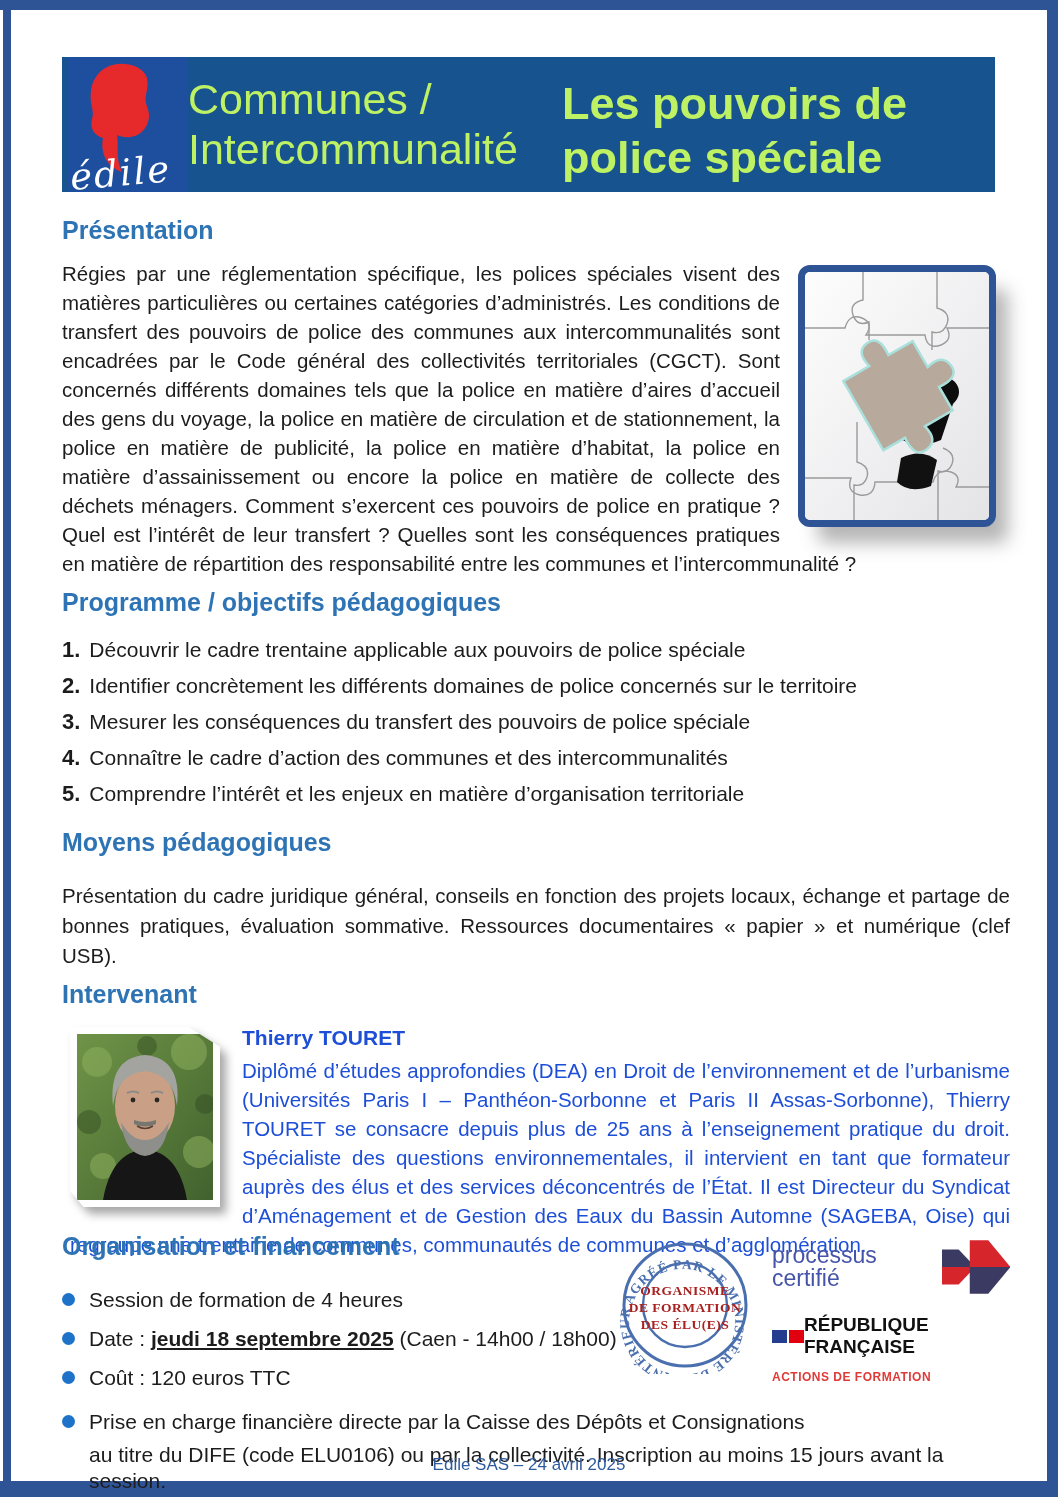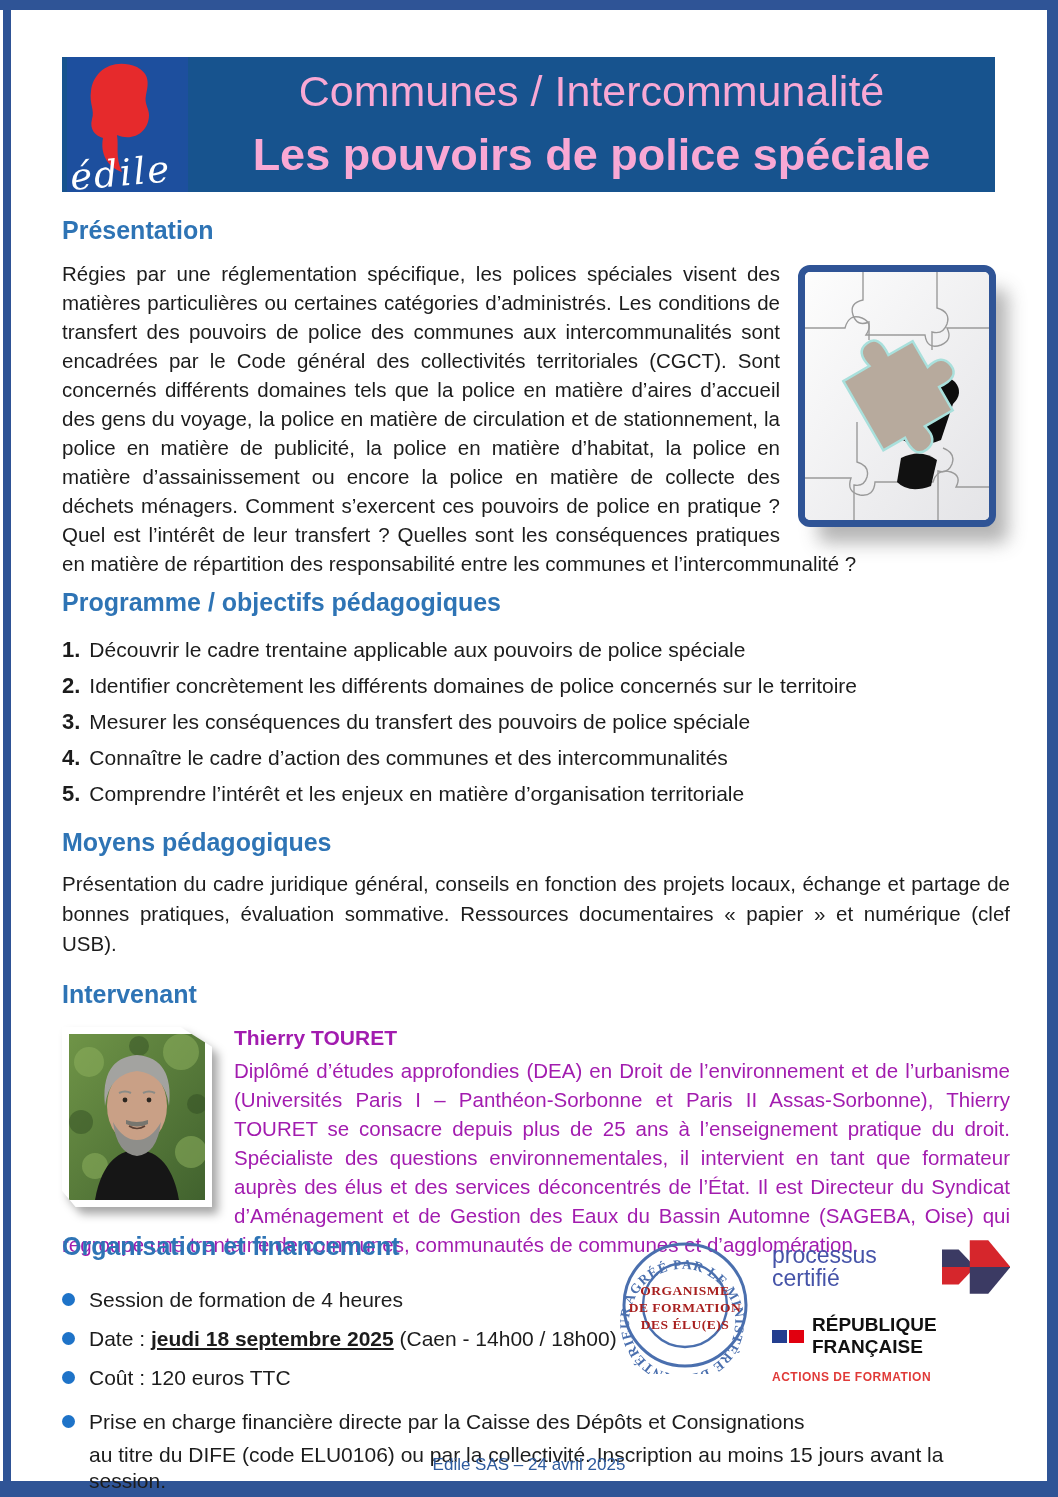--- a/index.html
+++ b/index.html
@@ -9,65 +9,65 @@
   
   .frame-top{position:absolute;top:0;left:0;right:0;height:10px;background:#2f5496;}
   .frame-left{position:absolute;top:0;bottom:0;left:3px;width:8px;background:#2f5496;}
   .frame-right{position:absolute;top:0;bottom:0;right:0;width:11px;background:#2f5496;}
   .frame-bottom{position:absolute;bottom:0;left:0;right:0;height:16px;background:#2f5496;}
 
   
   .banner{position:absolute;left:62px;top:57px;width:933px;height:135px;background:#17538e;}
   .logo-box{position:absolute;left:5px;top:0;width:121px;height:135px;background:#1d4f9e;overflow:hidden;}
   .logo-script{position:absolute;left:3px;bottom:-2px;width:115px;color:#fff;font-family:"DejaVu Serif",serif;font-style:italic;font-size:37px;transform:rotate(-5deg);letter-spacing:2px;}
-  .banner-titles{position:absolute;left:126px;right:0;top:0;bottom:0;display:flex;flex-direction:column;align-items:center;justify-content:center;color:#f9a8d4;}
+  .banner-titles{position:absolute;left:126px;right:0;top:0;bottom:0;display:flex;flex-direction:row;align-items:center;justify-content:flex-start;color:#bef264;}
   .banner-line1{font-size:43px;font-weight:400;line-height:1.15;}
   .banner-line2{font-size:45px;font-weight:700;line-height:1.2;margin-top:12px;}
 
   h2.sec-head{margin:0;font-size:25px;font-weight:700;color:#2e74b5;}
 
   .just{text-align:justify;}
 
   
   .sec-presentation{position:absolute;left:62px;top:216px;width:934px;}
   .sec-presentation .body{margin-top:14px;font-size:20.5px;line-height:29px;color:#1c1c1c;}
   .puzzle-frame{float:right;width:184px;height:248px;margin:6px 0 8px 18px;border:7px solid #2f5496;border-radius:12px;background:#fff;overflow:hidden;box-shadow:16px 20px 18px -4px rgba(90,90,90,.45);}
 
   
   .sec-programme{position:absolute;left:62px;top:588px;width:934px;}
   .obj-list{margin-top:22px;}
   .obj-item{margin-bottom:15px;font-size:21px;color:#1c1c1c;line-height:21px;}
   .obj-num{font-weight:700;font-size:22px;margin-right:9px;}
 
   
   .sec-moyens{position:absolute;left:62px;top:828px;width:948px;}
-  .sec-moyens .body{margin-top:12px;font-size:20.5px;line-height:30px;color:#1c1c1c;}
+  .sec-moyens .body{margin-top:24px;font-size:20.5px;line-height:30px;color:#1c1c1c;}
 
   
   .sec-intervenant{position:absolute;left:62px;top:980px;width:948px;}
-  .interv-block{margin-top:14px;font-size:20.5px;line-height:29px;color:#a21caf;}
+  .interv-block{margin-top:14px;font-size:20.5px;line-height:29px;color:#1d4ed8;margin-left:8px;}
   .photo-wrap{float:left;margin:4px 22px 4px 0;filter:drop-shadow(6px 7px 5px rgba(0,0,0,.35));}
   .photo-frame{width:136px;height:166px;padding:7px;background:#fff;clip-path:polygon(0 0,79% 0,100% 11%,100% 100%,9% 100%,0 91%);}
   .interv-name{font-weight:700;font-size:21px;margin-bottom:4px;}
 
   
   .sec-organisation{position:absolute;left:62px;top:1232px;width:948px;}
   .org-bullets{margin-top:26px;}
   .bullet-row{margin-bottom:13px;font-size:21px;color:#1c1c1c;line-height:26px;}
   .dot{display:inline-block;width:13px;height:13px;border-radius:50%;background:#1e73c8;margin-right:14px;vertical-align:1px;}
   .bold-u{font-weight:700;text-decoration:underline;text-align:right;}
   .b4-line2{display:block;padding-left:27px;margin-top:7px;}
 
   
   .logos{position:absolute;right:0;top:4px;display:flex;align-items:flex-start;gap:18px;}
   .qualiopi-box{width:238px;}
   .q-row{display:flex;align-items:flex-start;}
   .q-name{font-size:41px;font-weight:700;color:#3b3a63;letter-spacing:-1px;line-height:1;}
   .q-sub{font-size:23px;color:#4553a8;margin-top:8px;line-height:1;}
-  .rf-row{display:flex;align-items:center;gap:8px;margin-top:16px;}
+  .rf-row{display:flex;align-items:center;margin-top:16px;}
   .rf-flag{display:flex;gap:2px;}
   .rf-b{width:15px;height:13px;background:#243e8f;}
   .rf-r{width:15px;height:13px;background:#e1000f;}
   .rf-label{font-size:19px;font-weight:700;color:#111;}
   .actions-label{margin-top:12px;font-size:12px;font-weight:700;color:#e03a38;letter-spacing:.5px;}
 
   
   .footer{position:absolute;left:0;right:0;bottom:22px;text-align:center;font-size:17px;color:#2e5b9e;}
 </style>
 </head>

